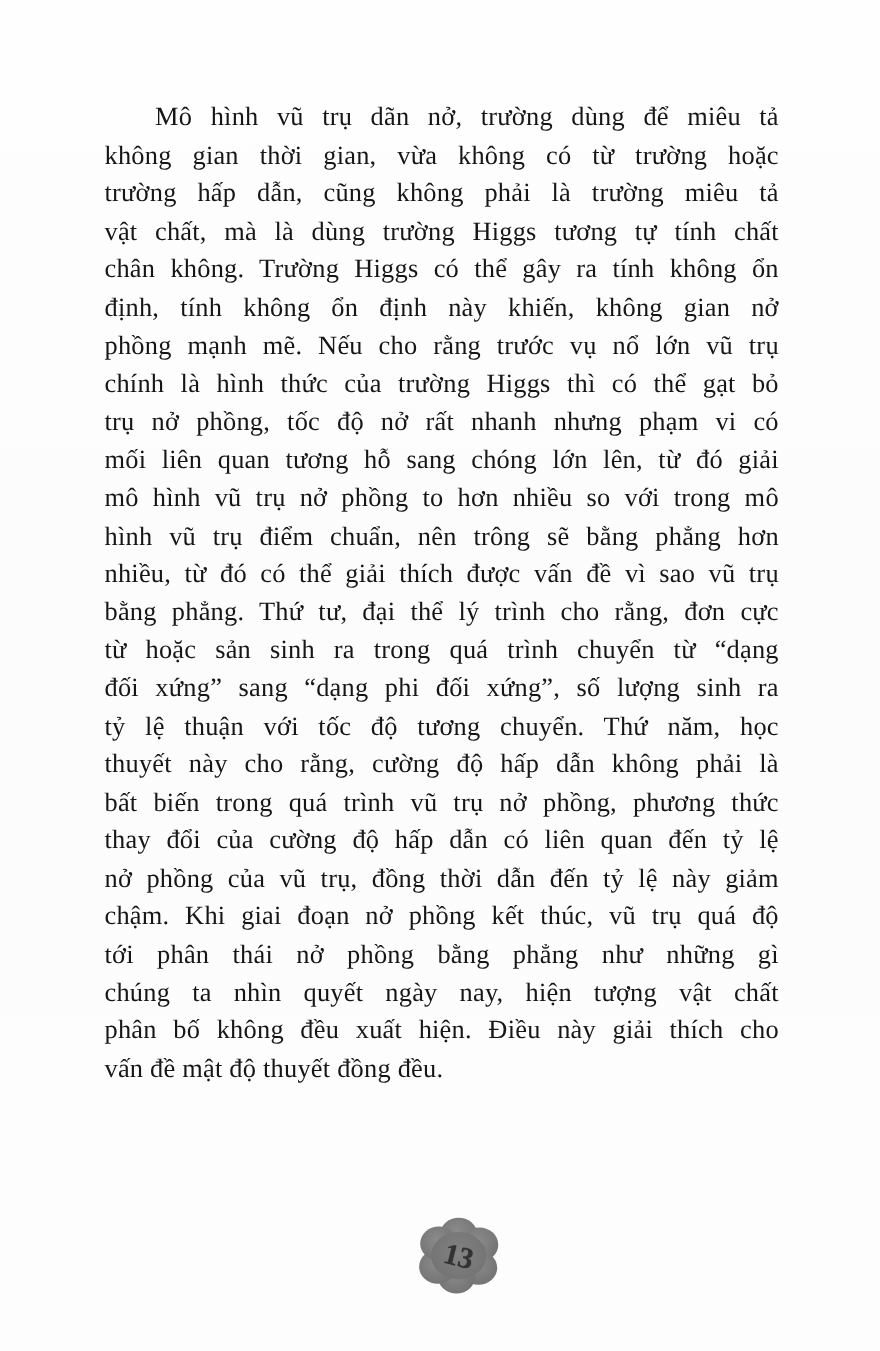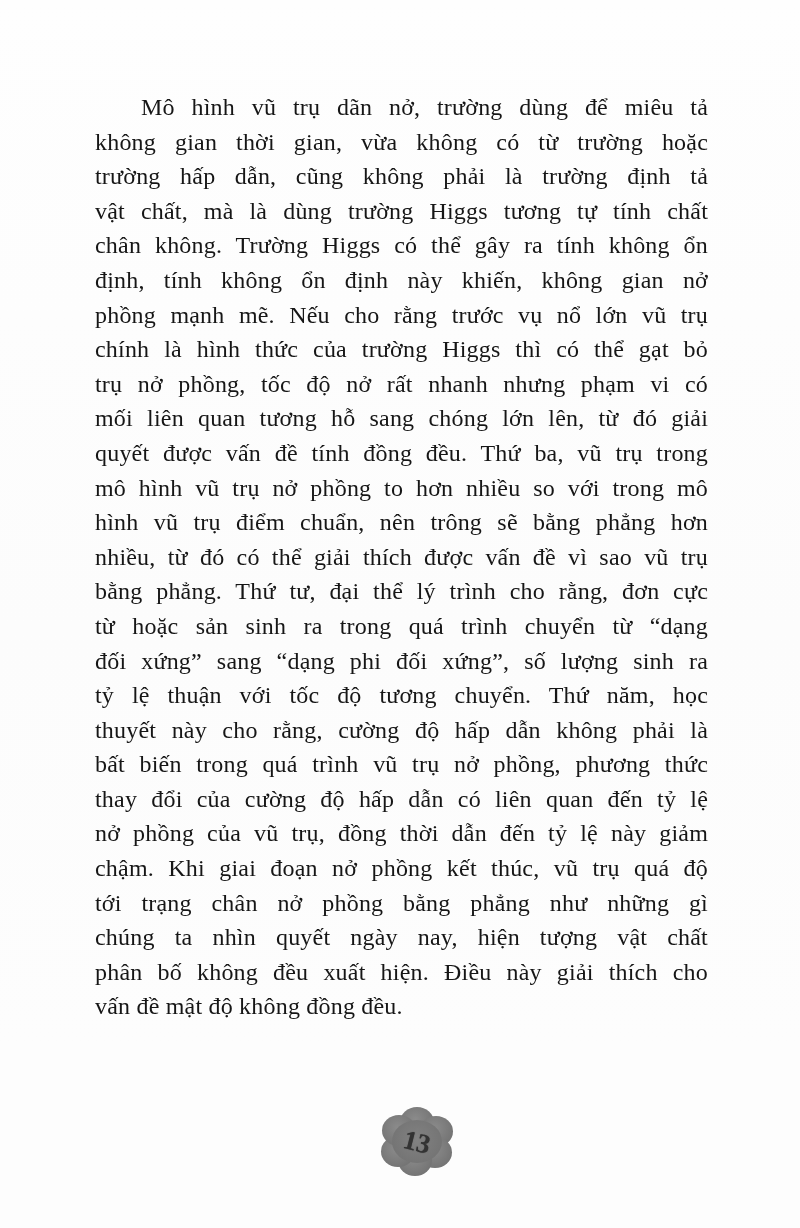--- a/index.html
+++ b/index.html
@@ -80,45 +80,44 @@
     text-shadow: 0 0 1px #4a4a4a;
   }
 </style>
 </head>
 <body>
 
 <div class="page">
   <div class="text-block">
     <div class="line first">Mô hình vũ trụ dãn nở, trường dùng để miêu tả</div>
     <div class="line">không gian thời gian, vừa không có từ trường hoặc</div>
-    <div class="line">trường hấp dẫn, cũng không phải là trường định tả</div>
+    <div class="line">trường hấp dẫn, cũng không phải là trường miêu tả</div>
     <div class="line">vật chất, mà là dùng trường Higgs tương tự tính chất</div>
     <div class="line">chân không. Trường Higgs có thể gây ra tính không ổn</div>
     <div class="line">định, tính không ổn định này khiến, không gian nở</div>
     <div class="line">phồng mạnh mẽ. Nếu cho rằng trước vụ nổ lớn vũ trụ</div>
     <div class="line">chính là hình thức của trường Higgs thì có thể gạt bỏ</div>
     <div class="line">trụ nở phồng, tốc độ nở rất nhanh nhưng phạm vi có</div>
     <div class="line">mối liên quan tương hỗ sang chóng lớn lên, từ đó giải</div>
-    <div class="line">quyết được vấn đề tính đồng đều. Thứ ba, vũ trụ trong</div>
     <div class="line">mô hình vũ trụ nở phồng to hơn nhiều so với trong mô</div>
     <div class="line">hình vũ trụ điểm chuẩn, nên trông sẽ bằng phẳng hơn</div>
     <div class="line">nhiều, từ đó có thể giải thích được vấn đề vì sao vũ trụ</div>
     <div class="line">bằng phẳng. Thứ tư, đại thể lý trình cho rằng, đơn cực</div>
     <div class="line">từ hoặc sản sinh ra trong quá trình chuyển từ “dạng</div>
     <div class="line">đối xứng” sang “dạng phi đối xứng”, số lượng sinh ra</div>
     <div class="line">tỷ lệ thuận với tốc độ tương chuyển. Thứ năm, học</div>
     <div class="line">thuyết này cho rằng, cường độ hấp dẫn không phải là</div>
     <div class="line">bất biến trong quá trình vũ trụ nở phồng, phương thức</div>
     <div class="line">thay đổi của cường độ hấp dẫn có liên quan đến tỷ lệ</div>
     <div class="line">nở phồng của vũ trụ, đồng thời dẫn đến tỷ lệ này giảm</div>
     <div class="line">chậm. Khi giai đoạn nở phồng kết thúc, vũ trụ quá độ</div>
-    <div class="line">tới trạng chân nở phồng bằng phẳng như những gì</div>
+    <div class="line">tới phân thái nở phồng bằng phẳng như những gì</div>
     <div class="line">chúng ta nhìn quyết ngày nay, hiện tượng vật chất</div>
     <div class="line">phân bố không đều xuất hiện. Điều này giải thích cho</div>
-    <div class="line last">vấn đề mật độ không đồng đều.</div>
+    <div class="line last">vấn đề mật độ thuyết đồng đều.</div>
   </div>
 
   <div class="flower">
     <span class="petal p1"></span>
     <span class="petal p2"></span>
     <span class="petal p3"></span>
     <span class="petal p4"></span>
     <span class="petal p5"></span>
     <span class="petal p6"></span>
     <span class="flower-center"></span>

